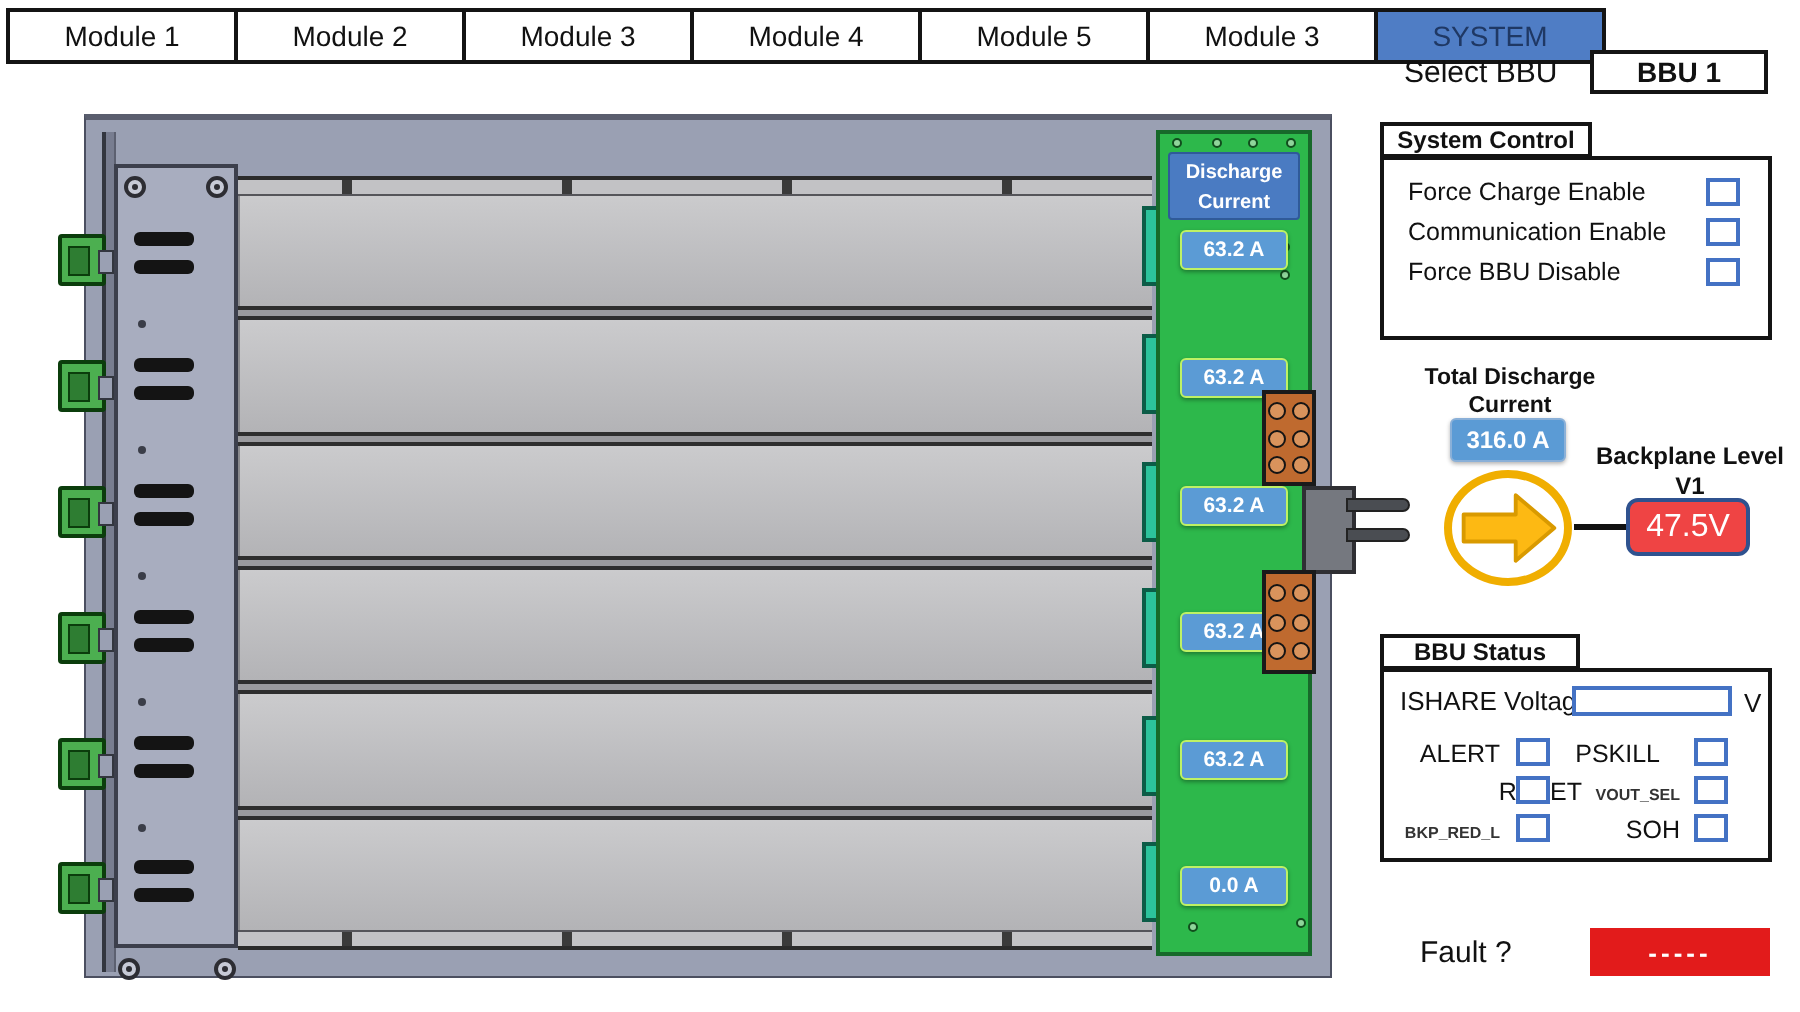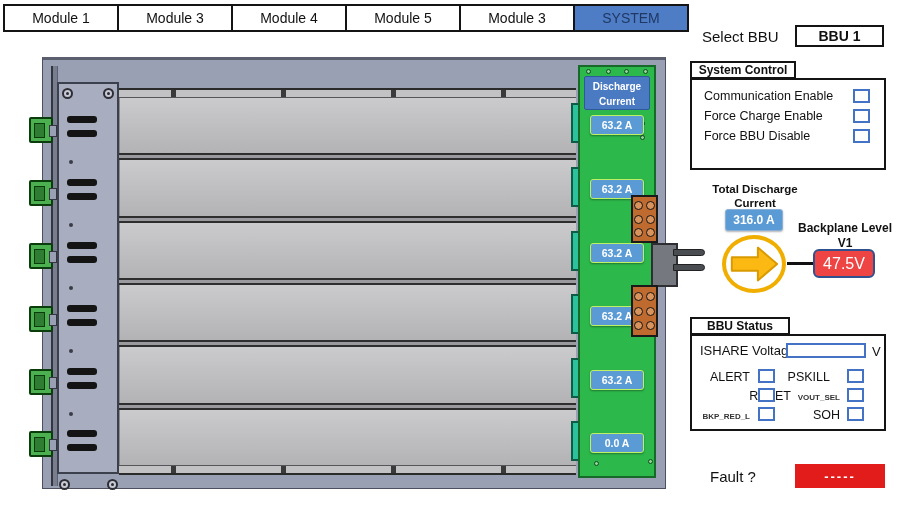--- a/index.html
+++ b/index.html
@@ -99,20 +99,21 @@
     background:#e21b1b; color:#fff; font-weight:bold; letter-spacing:2px; font-size:13px;
     display:flex; align-items:center; justify-content:center; }
 </style>
 </head>
 <body>
 
 <div class="stage">
 
   <div class="tabs">
     <div class="tab">Module 1</div>
+    <div class="tab">Module 2</div>
     <div class="tab">Module 3</div>
     <div class="tab">Module 4</div>
     <div class="tab">Module 5</div>
     <div class="tab">Module 3</div>
     <div class="tab active">SYSTEM</div>
   </div>
 
   <div class="chassis">
     <div class="rail"></div>
 
@@ -211,25 +212,25 @@
         <span class="hole"></span>
     </div>
   </div>
 
   <div class="lbl" style="left:702px; top:28px;">Select BBU</div>
   <div class="bbu-box">BBU 1</div>
 
   <div class="grp-hdr" style="left:690px; top:61px; width:106px; height:18px;">System Control</div>
   <div class="grp-box" style="left:690px; top:78px; width:196px; height:92px; padding-top:6px;">
     <div class="sc-row">
+      <span>Force Charge Enable</span>
+      <span class="cb"></span>
+    </div>
+    <div class="sc-row">
       <span>Communication Enable</span>
-      <span class="cb"></span>
-    </div>
-    <div class="sc-row">
-      <span>Force Charge Enable</span>
       <span class="cb"></span>
     </div>
     <div class="sc-row">
       <span>Force BBU Disable</span>
       <span class="cb"></span>
     </div>
   </div>
 
   <div class="two-line" style="left:690px; top:182px; width:130px;">
     <span style="display:block;">Total Discharge</span>

